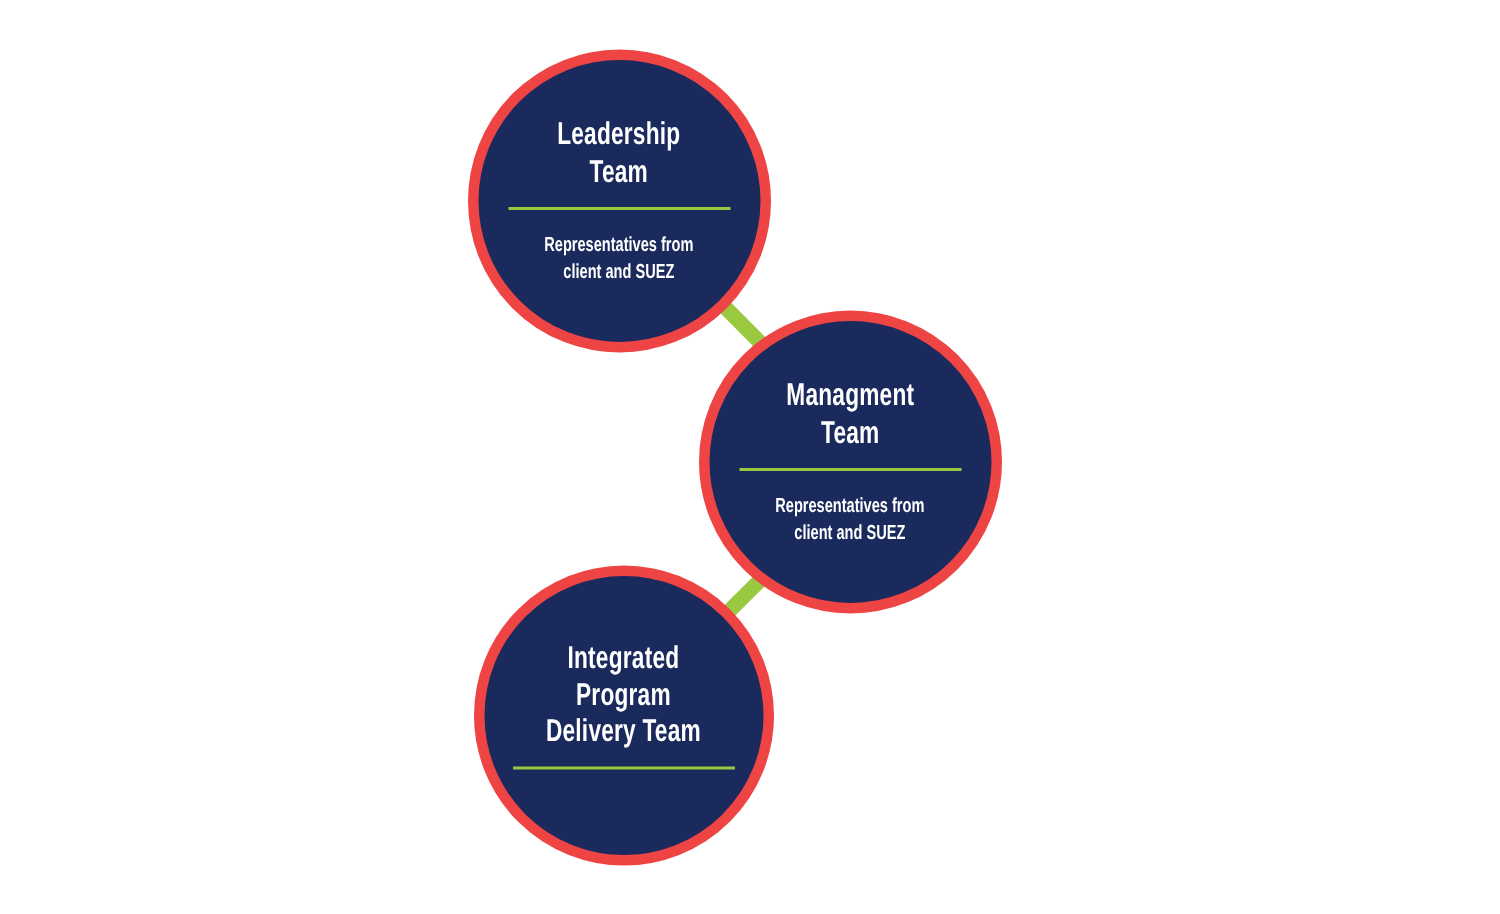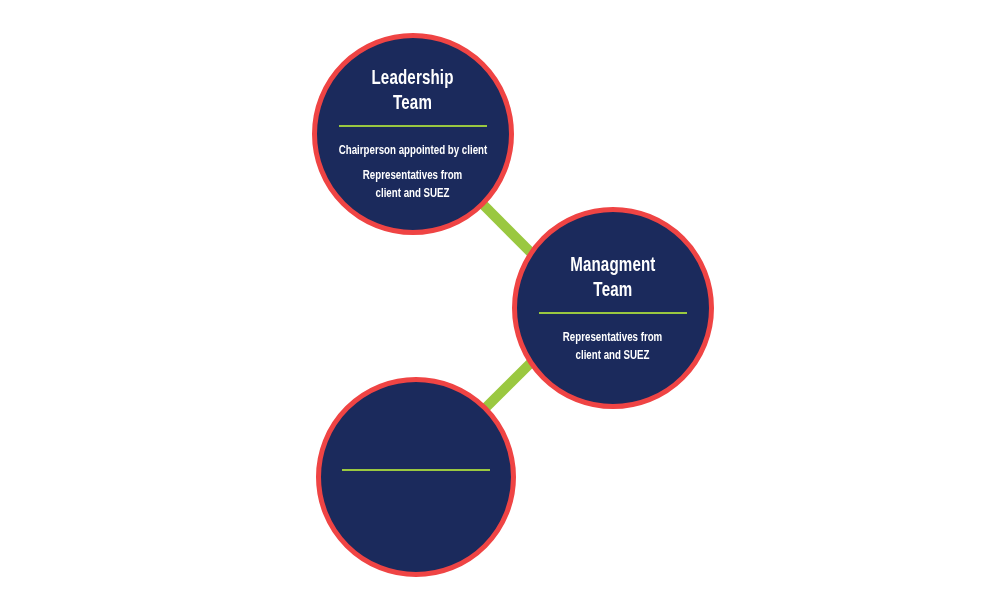--- a/index.html
+++ b/index.html
@@ -20,30 +20,30 @@
     left: 0;
     top: 0;
     width: 1000px;
     height: 609px;
   }
   .node {
     position: absolute;
     box-sizing: border-box;
     border-radius: 50%;
     background: #1b2a5c;
-    border: 5px solid #ef4444;
+    border: 7px solid #ef4444;
     display: flex;
     flex-direction: column;
     align-items: center;
     justify-content: center;
     text-align: center;
     color: #ffffff;
   }
   .node-leadership { left: 312px; top: 33px;  width: 202px; height: 202px; }
-  .node-management { left: 512px; top: 207px; width: 202px; height: 202px; }
+  .node-management { left: 466px; top: 207px; width: 202px; height: 202px; }
   .node-delivery   { left: 316px; top: 377px; width: 200px; height: 200px; }
 
   .cond {
     display: block;
     width: 150%;
     margin-left: -25%;
     transform: scaleX(0.72);
     transform-origin: 50% 50%;
     white-space: pre-line;
   }
@@ -79,37 +79,39 @@
     <line x1="586" y1="308" x2="416" y2="477" stroke="#9ac840" stroke-width="10"></line>
   </svg>
 
   <div class="node node-leadership">
     <div class="node-title">
       <span class="cond">Leadership
 Team</span>
     </div>
     <div class="node-divider"></div>
     <div class="node-detail">
-      <span class="cond">Chairperson appointed by client</span>
-    </div>
-    <div class="node-detail">
       <span class="cond">Representatives from
 client and SUEZ</span>
     </div>
   </div>
 
   <div class="node node-management">
     <div class="node-title">
       <span class="cond">Managment
 Team</span>
     </div>
     <div class="node-divider"></div>
     <div class="node-detail">
       <span class="cond">Representatives from
 client and SUEZ</span>
     </div>
   </div>
 
   <div class="node node-delivery">
+    <div class="node-title">
+      <span class="cond">Integrated
+Program
+Delivery Team</span>
+    </div>
     <div class="node-divider"></div>
   </div>
 
 </div>
 
 </body></html>

